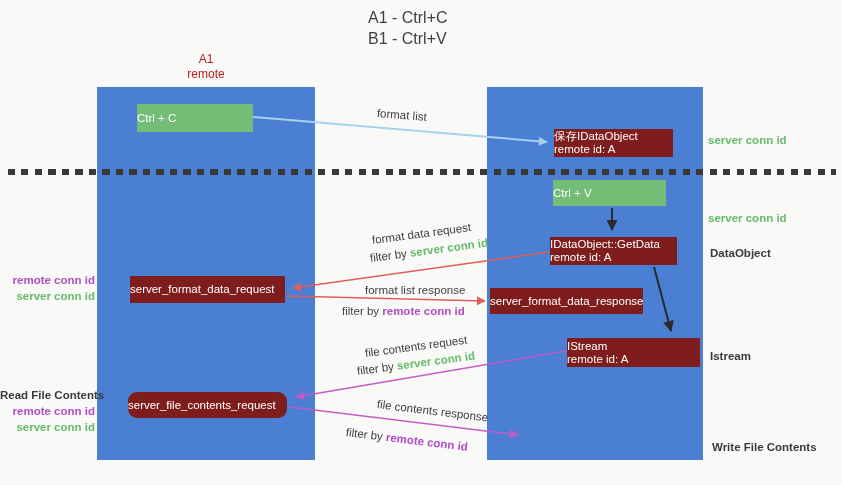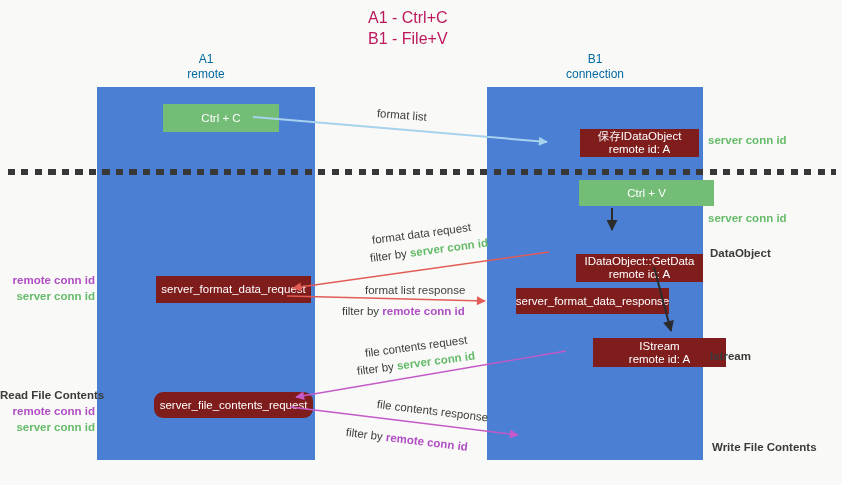--- a/index.html
+++ b/index.html
@@ -5,44 +5,44 @@
   html,body{margin:0;padding:0;}
   body{background:#e8e8e8;}
   #stage{
     position:relative; width:842px; height:485px; overflow:hidden;
     background:#f9f9f7;
     font-family:"Liberation Sans", sans-serif;
     color:#3d3d3d;
   }
   .abs{position:absolute;}
   
-  .title{left:368px; top:7px; font-size:16px; line-height:21px; color:#be185d;}
+  .title{left:368px; top:7px; font-size:16px; line-height:21px; color:#404040;}
   
   .col{background:#4a7fd4;}
   .col-a{left:97px; top:87px; width:218px; height:373px;}
   .col-b{left:487px; top:87px; width:216px; height:373px;}
-  .col-head{top:52px; text-align:center; font-size:12px; line-height:15px; color:#0369a1;}
+  .col-head{top:52px; text-align:center; font-size:12px; line-height:15px; color:#b91c1c;}
   .col-head.a{left:97px; width:218px;}
   .col-head.b{left:487px; width:216px;}
   
   .dotted{
     left:8px; top:169px; width:828px; height:6px; z-index:5;
     background:repeating-linear-gradient(90deg,#383838 0 7px,transparent 7px 13.5px);
   }
   
   .box{
-    z-index:3; display:flex; flex-direction:column; align-items:center; justify-content:center;
-    color:#fff; font-size:11.5px; line-height:13px; text-align:center; box-sizing:border-box;margin-left:26px;
+    z-index:3; display:flex; flex-direction:column; align-items:flex-start; justify-content:center;
+    color:#fff; font-size:11.5px; line-height:13px; text-align:center; box-sizing:border-box;
   }
   .green{background:#74bd77;}
   .orange{background:#7f1d1d;}
   .b-ctrlc{left:137px; top:104px; width:116px; height:28px;}
   .b-save{left:554px; top:129px; width:119px; height:28px;}
-  .b-ctrlv{left:553px; top:180px; width:135px; height:26px;}
-  .b-getdata{left:550px; top:254px; width:127px; height:28px;}
+  .b-ctrlv{left:553px; top:180px; width:113px; height:26px;}
+  .b-getdata{left:550px; top:237px; width:127px; height:28px;}
   .b-fmtreq{left:130px; top:276px; width:155px; height:27px;}
   .b-fmtresp{left:490px; top:288px; width:153px; height:26px;}
   .b-istream{left:567px; top:338px; width:133px; height:29px;}
   .b-filereq{left:128px; top:392px; width:159px; height:26px;border-radius:9px;}
   .b-fileresp{left:523px; top:425px; width:162px; height:25px;}
   
   #arrow-layer{left:0; top:0; z-index:4; pointer-events:none;}
   
   .lbl{z-index:6; font-size:11.5px; color:#3f3f3f; white-space:nowrap; transform-origin:left center;}
   .rot-n7{transform:rotate(-7.5deg);}
@@ -58,30 +58,26 @@
   .lg2{left:0px; top:387px; width:95px;}
   .black-note{color:#3a3a3a; font-weight:bold;}
 </style>
 </head>
 <body>
 
 <div id="stage">
 
   <div class="abs title">
     <div>A1 - Ctrl+C</div>
-    <div>B1 - File+V</div>
+    <div>B1 - Ctrl+V</div>
   </div>
 
   <div class="abs col-head a">
     <div>A1</div>
     <div>remote</div>
-  </div>
-  <div class="abs col-head b">
-    <div>B1</div>
-    <div>connection</div>
   </div>
 
   <div class="abs col col-a"></div>
   <div class="abs col col-b"></div>
 
   <div class="abs dotted"></div>
 
   <div class="abs box green b-ctrlc">
     <div>Ctrl + C</div>
   </div>

